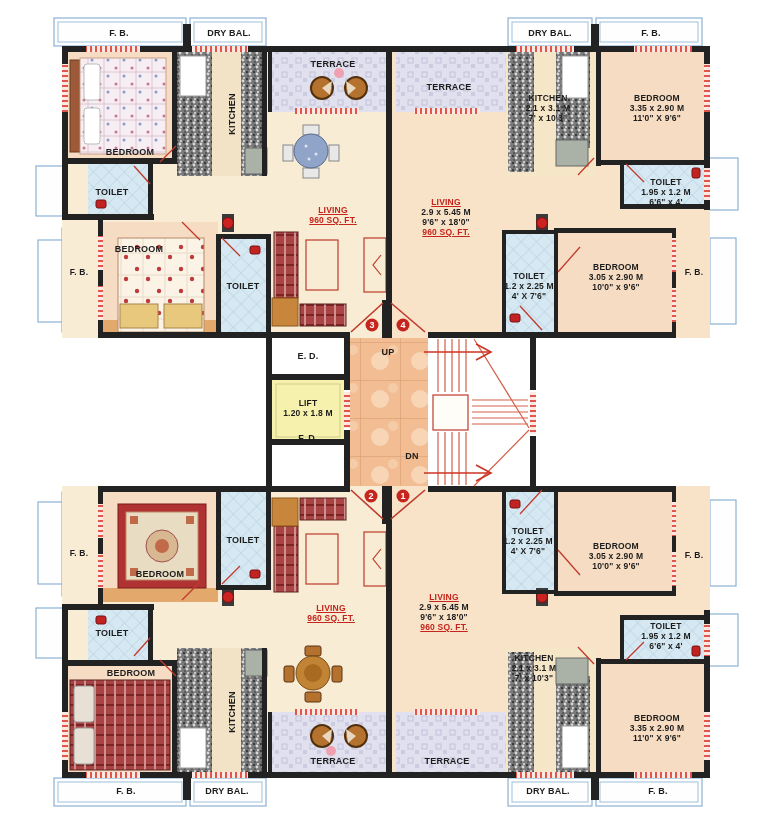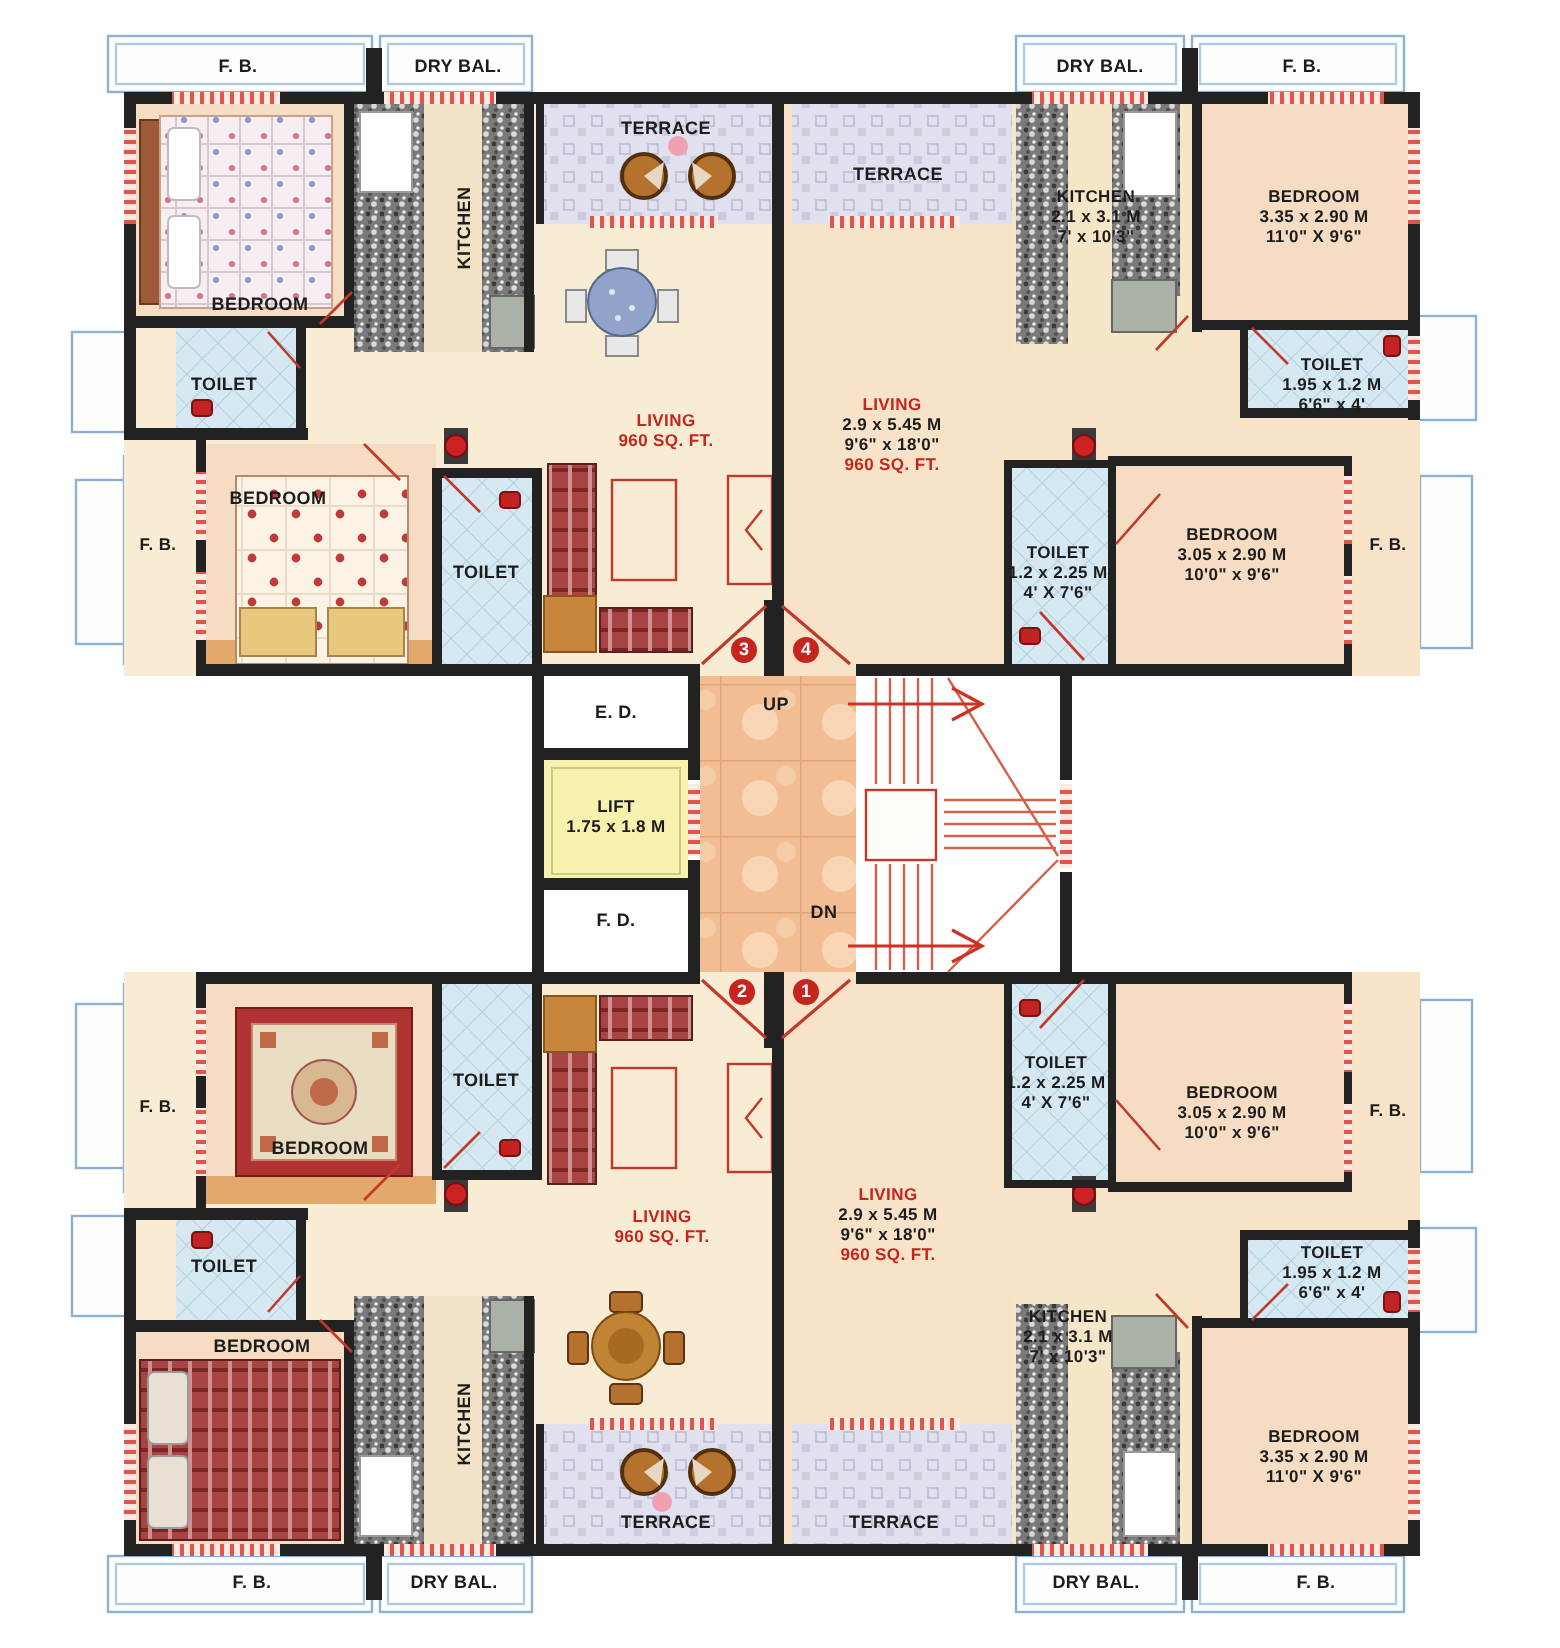--- a/index.html
+++ b/index.html
@@ -2,21 +2,21 @@
 <html><head>
 <meta charset="utf-8">
 <style>
   html,body{margin:0;padding:0;background:#fff;}
   #plan{position:relative;width:780px;height:824px;background:#fff;overflow:hidden;
         font-family:"Liberation Sans",sans-serif;}
   #plan svg{position:absolute;left:0;top:0;}
   .lb{position:absolute;transform:translate(-50%,-50%);font:bold 9px/10px "Liberation Sans",sans-serif;
       color:#1c1c1c;white-space:nowrap;text-align:center;letter-spacing:.2px;z-index:5;}
   .sm{font-size:8.5px;}
-  .red{color:#c5251c;}
+  .red{color:#c5251c;text-decoration:underline;}
   .vert{transform:translate(-50%,-50%) rotate(-90deg);}
   .blk{position:absolute;transform:translate(-50%,-50%);text-align:center;z-index:5;}
   .blk span{display:block;font:bold 8.5px/10px "Liberation Sans",sans-serif;color:#1c1c1c;
             white-space:nowrap;letter-spacing:.2px;}
   .blk span.red{color:#c5251c;}
   .num{position:absolute;transform:translate(-50%,-50%);width:13px;height:13px;border-radius:50%;
        background:#c5251c;color:#fff;font:bold 9px/13px "Liberation Sans",sans-serif;
        text-align:center;z-index:6;}
 </style>
 </head>
@@ -479,23 +479,23 @@
 <div class="blk" style="left:616px;top:277px">
   <span>BEDROOM</span>
   <span>3.05 x 2.90 M</span>
   <span>10'0" x 9'6"</span>
 </div>
 <div class="lb sm" style="left:694px;top:272px">F. B.</div>
 
 <div class="lb" style="left:308px;top:356px">E. D.</div>
 <div class="blk" style="left:308px;top:408px">
   <span>LIFT</span>
-  <span>1.75 x 1.8 M</span>
-</div>
-<div class="lb" style="left:308px;top:460px">F. D.</div>
+  <span>1.20 x 1.8 M</span>
+</div>
+<div class="lb" style="left:308px;top:438px">F. D.</div>
 <div class="lb" style="left:388px;top:352px">UP</div>
 <div class="lb" style="left:412px;top:456px">DN</div>
 
 <div class="num" style="left:372px;top:325px">3</div>
 <div class="num" style="left:403px;top:325px">4</div>
 <div class="num" style="left:371px;top:496px">2</div>
 <div class="num" style="left:403px;top:496px">1</div>
 
 <div class="lb sm" style="left:79px;top:553px">F. B.</div>
 <div class="lb" style="left:243px;top:540px">TOILET</div>

